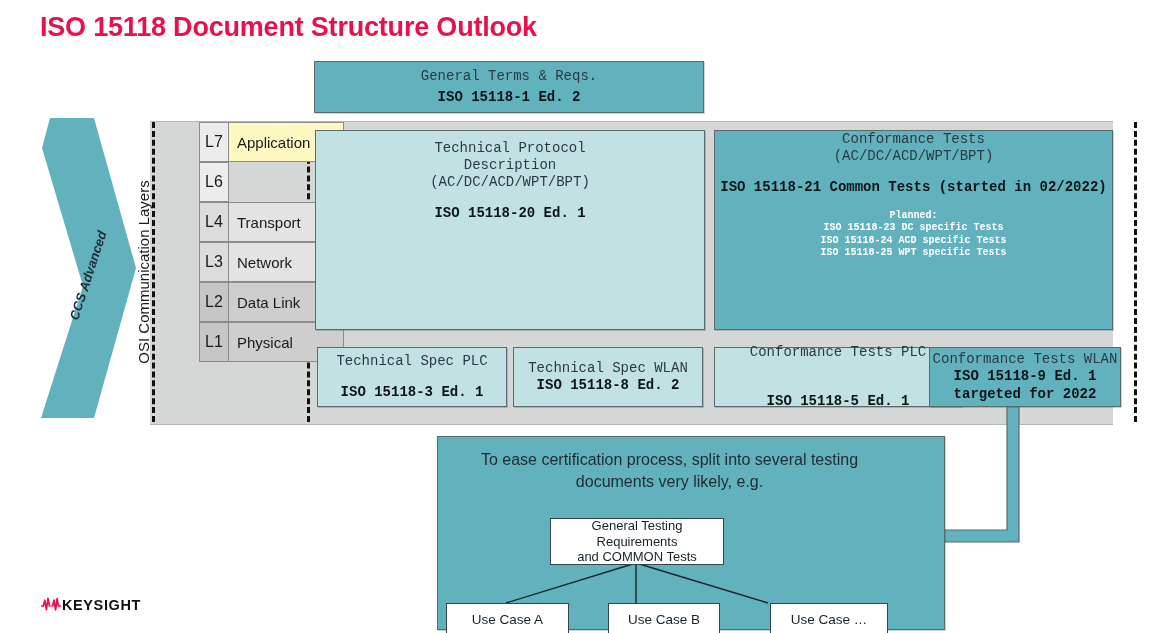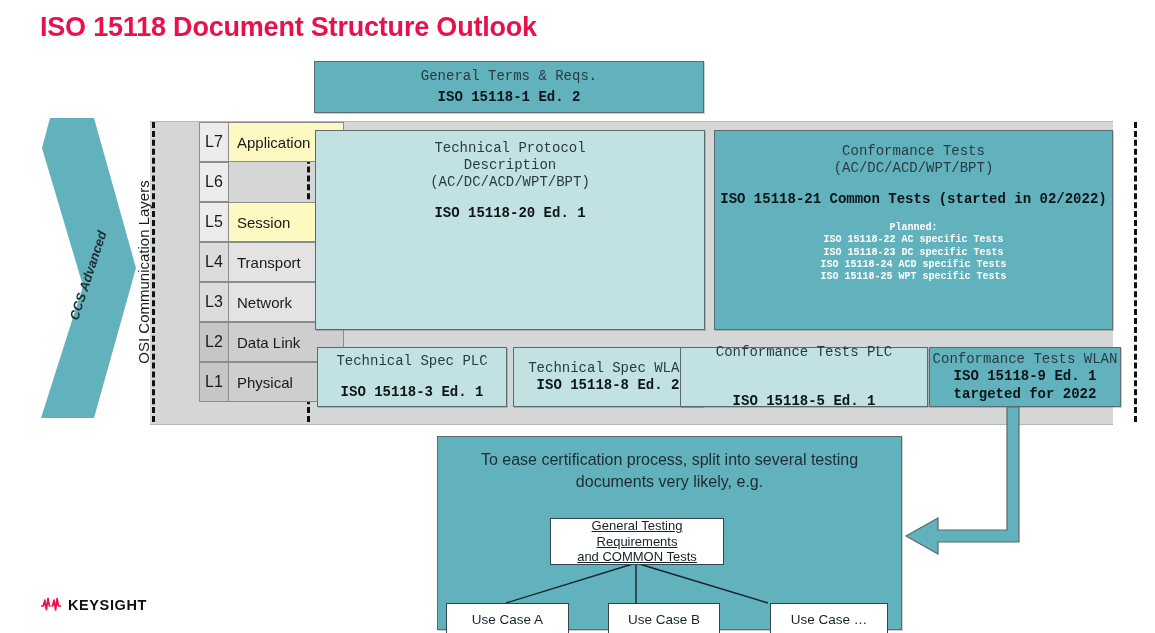--- a/index.html
+++ b/index.html
@@ -112,55 +112,56 @@
 
   
   #box-general{left:314px;top:61px;width:390px;height:52px;}
   #box-general .ln:first-child{margin-bottom:4px;}
 
   #box-protocol{left:315px;top:130px;width:390px;height:200px;
     justify-content:flex-start;padding-top:9px;}
   #box-protocol .pad{height:14px;}
 
   #box-conformance{left:714px;top:130px;width:399px;height:200px;
-    justify-content:flex-start;padding-top:12px;}
+    justify-content:flex-start;}
 
   #box-tsplc{left:317px;top:347px;width:190px;height:60px;gap:14px;}
   #box-tswlan{left:513px;top:347px;width:190px;height:60px;}
-  #box-ctplc{left:680px;top:347px;width:248px;height:60px;gap:32px;}
+  #box-ctplc{left:714px;top:347px;width:248px;height:60px;gap:32px;}
   #box-ctwlan{left:929px;top:347px;width:192px;height:60px;}
 
   
   #panel-bottom{
     position:absolute;left:437px;top:436px;width:463px;height:192px;
     background:#62b2bd;border:1px solid #5b6a6e;
     box-shadow:1px 1px 0 rgba(0,0,0,.18);
+    padding-left:43px;
   }
   #panel-bottom .headline{
     position:absolute;left:14px;top:12px;width:435px;
     text-align:center;font-size:16px;color:#1d2b33;line-height:1.35;
   }
   #box-gtr{
     position:absolute;left:112px;top:81px;width:172px;height:45px;
     background:#fff;border:1px solid #36454b;
     display:flex;flex-direction:column;align-items:center;justify-content:center;
-    font-size:13px;color:#15222a;line-height:1.2;text-align:center;text-decoration:underline;
+    font-size:13px;color:#15222a;line-height:1.2;text-align:center;
   }
   .uc{
     position:absolute;top:166px;height:31px;
     background:#fff;border:1px solid #36454b;
     display:flex;align-items:center;justify-content:center;
     font-size:13.5px;color:#15222a;
   }
   #uc-a{left:8px;width:121px;}
   #uc-b{left:170px;width:110px;}
   #uc-c{left:332px;width:116px;}
 
   
-  .logo{position:absolute;left:40px;top:597px;display:flex;align-items:center;gap:6px;justify-content:center;}
+  .logo{position:absolute;left:40px;top:597px;display:flex;align-items:center;justify-content:center;}
   .logo .word{font-size:14.5px;font-weight:bold;letter-spacing:.6px;color:#111;}
 
   .connector-svg{position:absolute;left:0;top:0;width:1155px;height:633px;pointer-events:none;}
 </style>
 </head>
 <body>
 
 <div id="stage">
 
   <div class="title">ISO 15118 Document Structure Outlook</div>
@@ -180,24 +181,20 @@
   <div class="dash-v" style="left:307px;top:122px;height:300px;"></div>
   <div class="dash-v" style="left:1134px;top:122px;height:300px;"></div>
 
   <div class="layers">
     <div class="layer-row tone-a">
       <div class="layer-num">L7</div>
       <div class="layer-name">Application</div>
     </div>
     <div class="layer-row tone-a">
       <div class="layer-num">L6</div>
-    </div>
-    <div class="layer-row tone-a">
-      <div class="layer-num">L5</div>
-      <div class="layer-name">Session</div>
     </div>
     <div class="layer-row tone-b">
       <div class="layer-num">L4</div>
       <div class="layer-name">Transport</div>
     </div>
     <div class="layer-row tone-b">
       <div class="layer-num">L3</div>
       <div class="layer-name">Network</div>
     </div>
     <div class="layer-row tone-c">
@@ -223,21 +220,20 @@
     <span class="ln t-bold">ISO 15118-20 Ed. 1</span>
   </div>
 
   <div class="box teal" id="box-conformance">
     <span class="ln t-reg">Conformance Tests</span>
     <span class="ln t-reg">(AC/DC/ACD/WPT/BPT)</span>
     <span class="pad" style="height:14px"></span>
     <span class="ln t-bold">ISO 15118-21 Common Tests (started in 02/2022)</span>
     <span class="pad" style="height:14px"></span>
     <span class="ln t-white">Planned:</span>
-    <span class="ln t-white">ISO 15118-22 AC specific Tests</span>
     <span class="ln t-white">ISO 15118-23 DC specific Tests</span>
     <span class="ln t-white">ISO 15118-24 ACD specific Tests</span>
     <span class="ln t-white">ISO 15118-25 WPT specific Tests</span>
   </div>
 
   <div class="box cyan" id="box-tsplc">
     <span class="ln t-reg">Technical Spec PLC</span>
     <span class="ln t-bold">ISO 15118-3 Ed. 1</span>
   </div>
   <div class="box cyan" id="box-tswlan">

